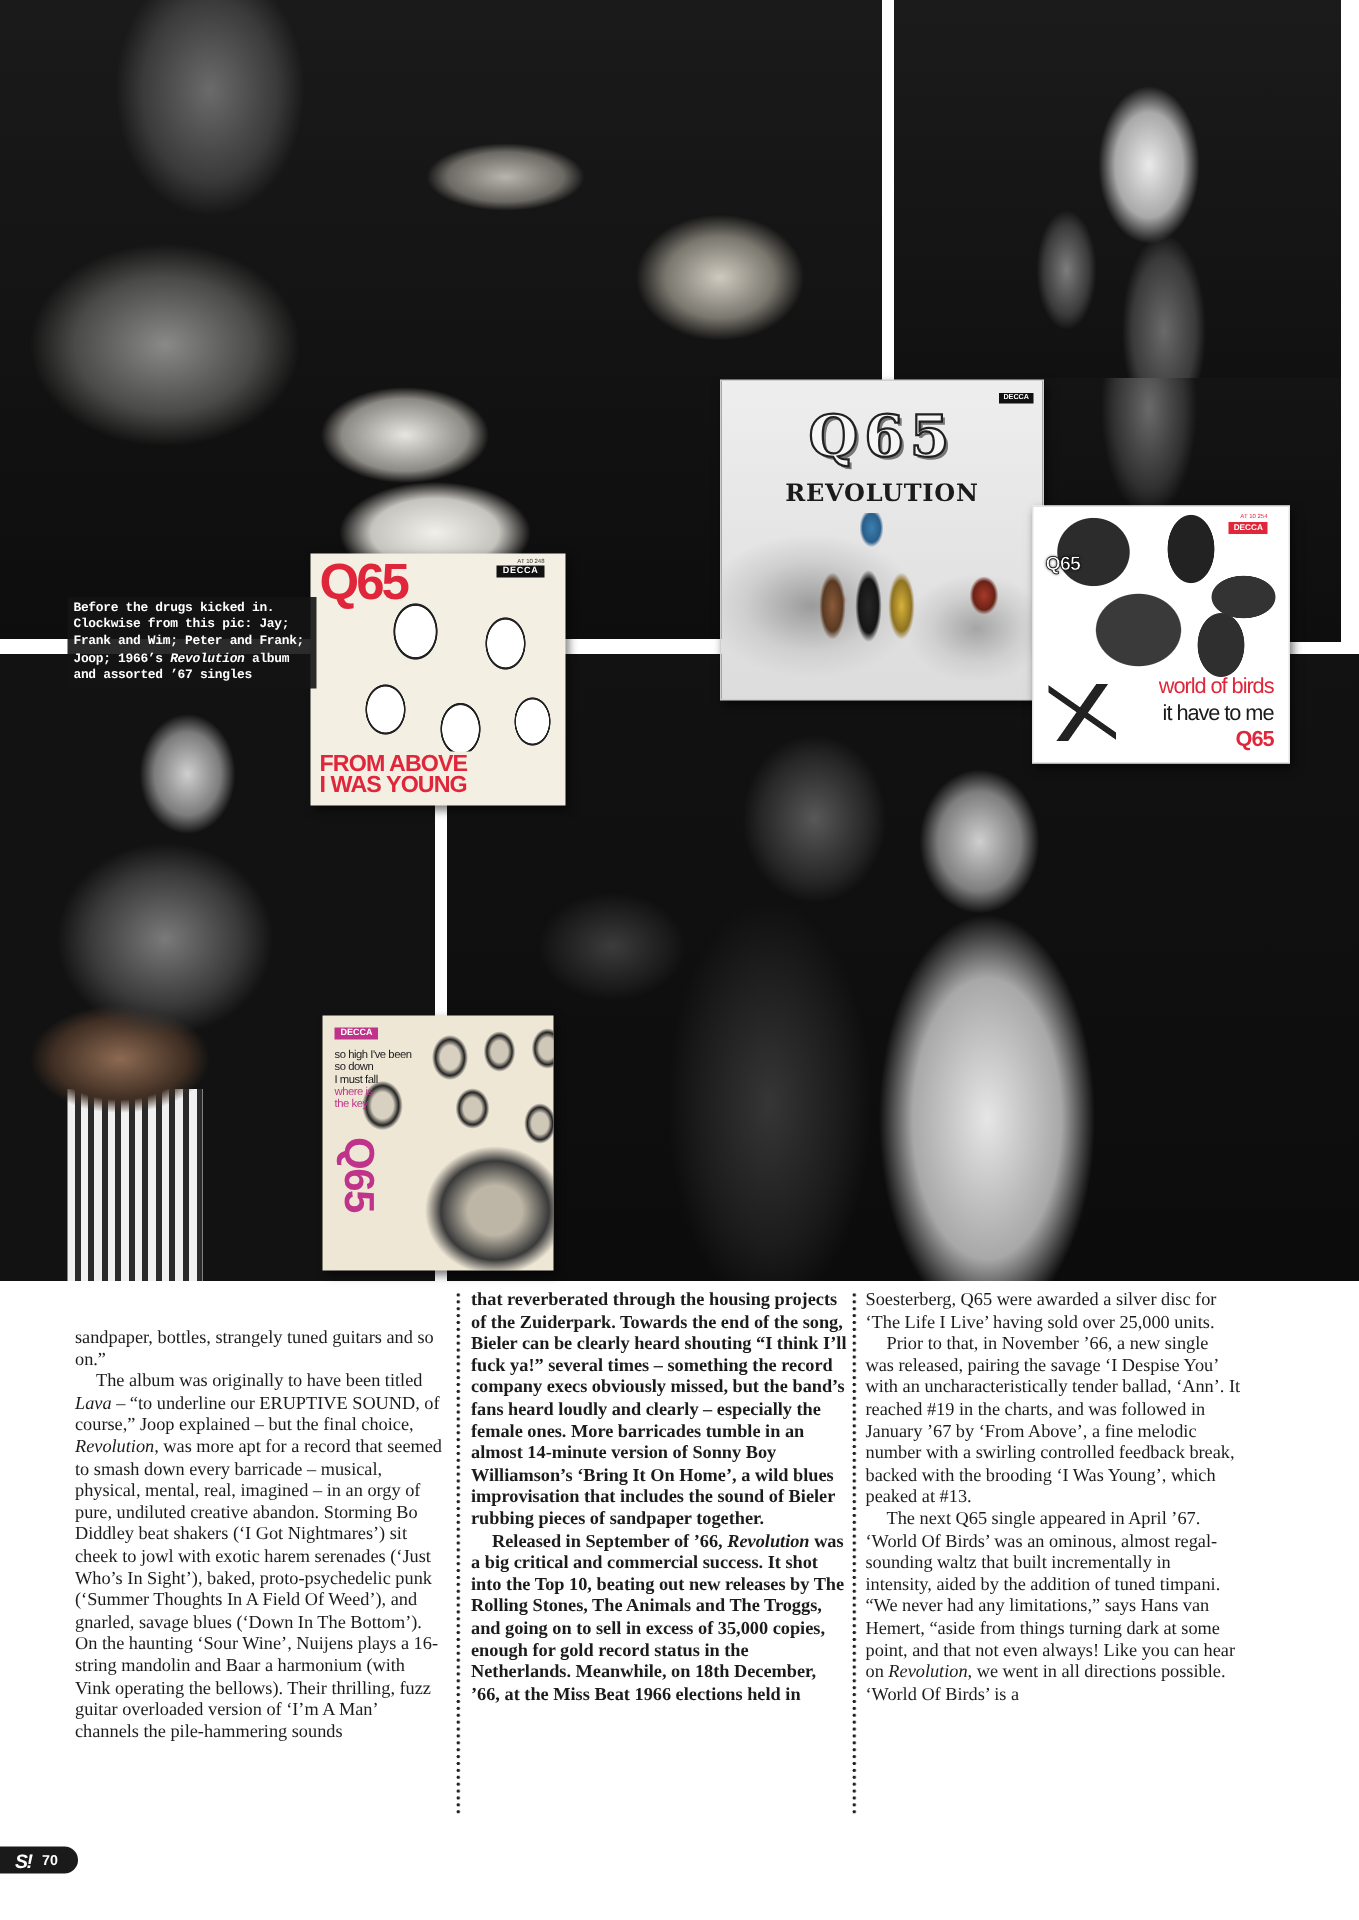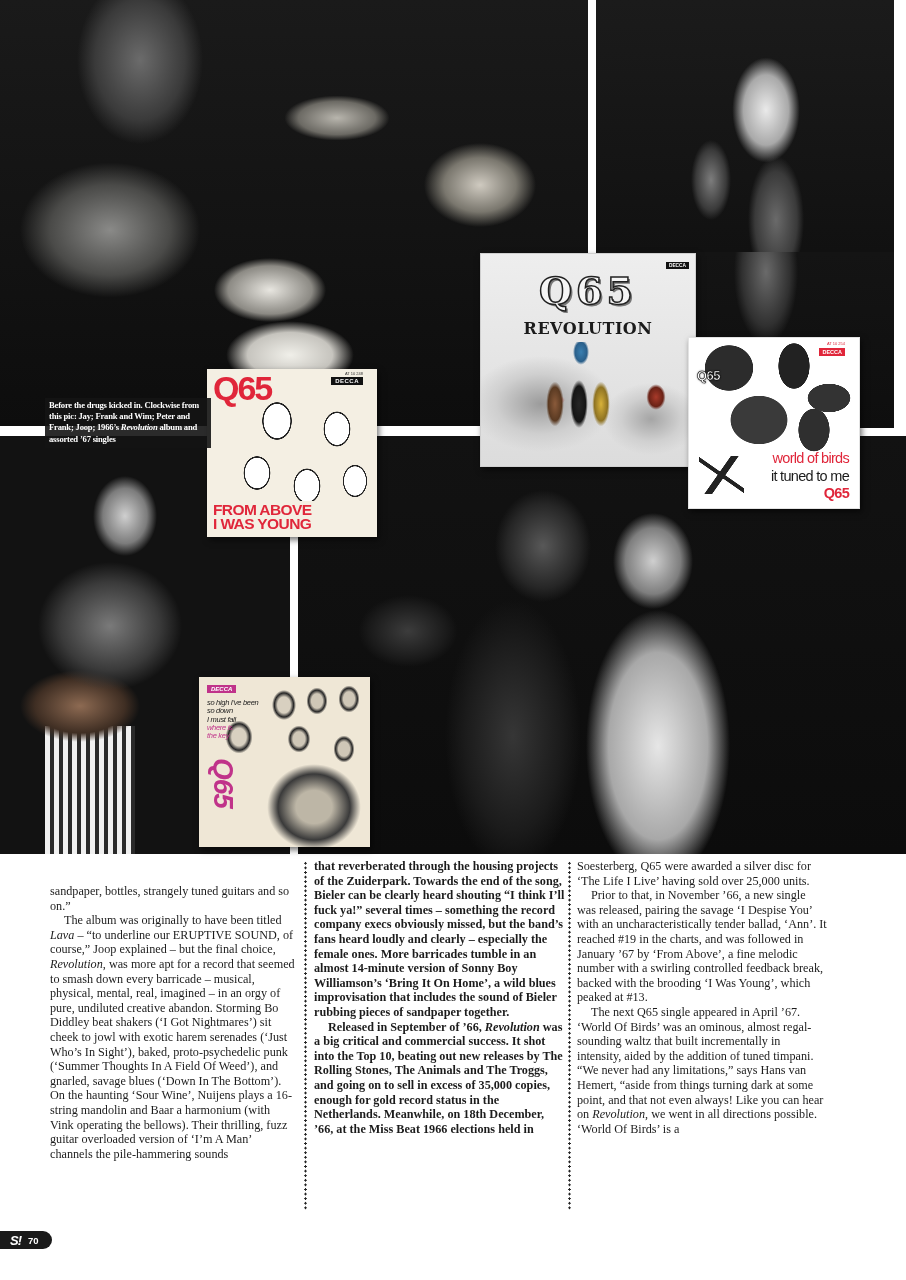--- a/index.html
+++ b/index.html
@@ -58,21 +58,21 @@
       radial-gradient(ellipse 90px 170px at 360px 310px, #e6e6e6 0%, #a8a8a8 55%, transparent 80%),
       radial-gradient(ellipse 80px 160px at 215px 300px, #363636 0%, #1b1b1b 60%, transparent 85%),
       radial-gradient(ellipse 55px 40px at 110px 195px, #3c3c3c 0%, #1a1a1a 70%, transparent 90%),
       linear-gradient(180deg, #121212 0%, #0c0c0c 100%);
   }
 
   .caption {
     position: absolute; left: 45px; top: 398px; width: 158px;
     background: rgba(20,20,20,0.9);
     color: #ffffff;
-    font-family: Liberation Serif, serif;
+    font-family: Liberation Mono, monospace;
     font-weight: bold; font-size: 8.6px; line-height: 11.2px;
     padding: 2px 4px 3px 4px;
     letter-spacing: -0.2px;
   }
   .caption em { font-style: italic; }
 
   .cover { position: absolute; box-shadow: 2px 3px 6px rgba(0,0,0,0.55); overflow: hidden; }
   
   #cover-from-above {
     left: 207px; top: 369px; width: 170px; height: 168px;
@@ -178,31 +178,30 @@
   #cover-birds .lines .t3 { color: #e0263a; font-weight: bold; }
   #cover-birds .plane {
     position: absolute; left: 10px; top: 118px; width: 45px; height: 38px;
     background:
       linear-gradient(125deg, transparent 44%, #222 45% 55%, transparent 56%),
       linear-gradient(35deg, transparent 46%, #222 47% 53%, transparent 54%);
   }
 
   
   #cover-so-high {
-    left: 199px; top: 677px; width: 171px; height: 170px;
+    left: 215px; top: 677px; width: 154px; height: 170px;
     background:
       radial-gradient(ellipse 18px 22px at 40px 60px, #d8d0c0 0 40%, #262626 60%, transparent 75%),
       radial-gradient(ellipse 16px 20px at 85px 28px, #d8d0c0 0 40%, #262626 60%, transparent 75%),
       radial-gradient(ellipse 14px 18px at 118px 24px, #cfc7b7 0 40%, #262626 60%, transparent 75%),
       radial-gradient(ellipse 14px 18px at 150px 22px, #cfc7b7 0 40%, #262626 60%, transparent 75%),
       radial-gradient(ellipse 15px 18px at 100px 62px, #cfc7b7 0 40%, #262626 60%, transparent 75%),
       radial-gradient(ellipse 14px 18px at 145px 72px, #cfc7b7 0 40%, #262626 60%, transparent 75%),
       radial-gradient(ellipse 60px 55px at 115px 130px, #bdb6a6 0 30%, #3a3a3a 60%, transparent 78%),
       #efe7d6;
-    font-style: italic;
   }
   #cover-so-high .decca {
     position: absolute; left: 8px; top: 8px; background: #c0338a; color: #fff;
     font-family: "Liberation Sans", sans-serif; font-size: 6px; font-weight: bold;
     padding: 1px 4px;
   }
   #cover-so-high .lines {
     position: absolute; left: 8px; top: 22px;
     font-family: "Liberation Sans", "DejaVu Sans", sans-serif;
     font-size: 7.5px; line-height: 8.3px; letter-spacing: -0.3px;
@@ -265,21 +264,21 @@
   <div class="drummer-fig"></div>
 </div>
 
 <div class="cover" id="cover-birds">
   <span class="catno">AT 10 254</span>
   <span class="decca">DECCA</span>
   <div class="band">Q65</div>
   <div class="plane"></div>
   <div class="lines">
     <div class="t1">world of birds</div>
-    <div class="t2">it tuned to me</div>
+    <div class="t2">it have to me</div>
     <div class="t3">Q65</div>
   </div>
 </div>
 
 <div class="cover" id="cover-from-above">
   <div class="faces"></div>
   <div class="band">Q65</div>
   <span class="catno">AT 10 248</span>
   <span class="decca">DECCA</span>
   <div class="title">

